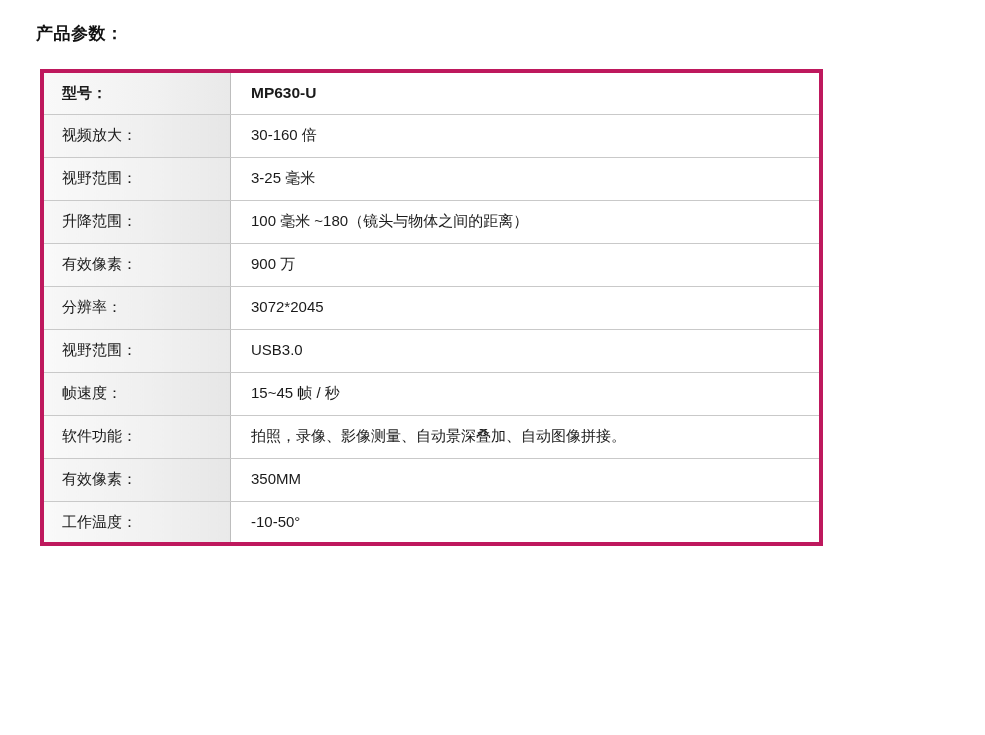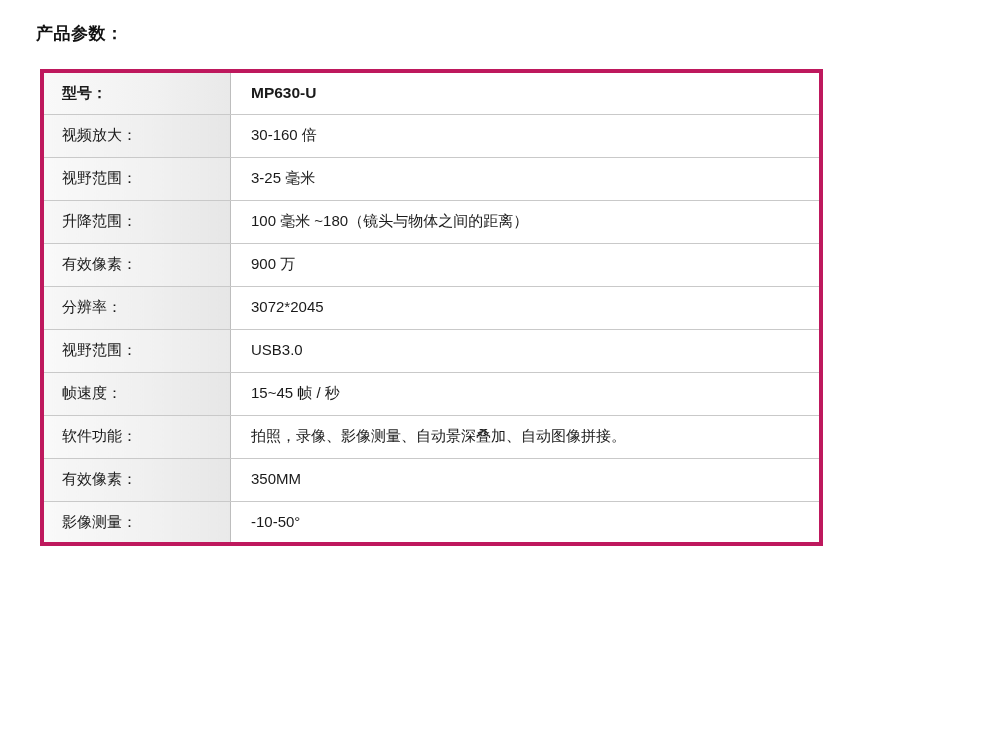--- a/index.html
+++ b/index.html
@@ -114,19 +114,19 @@
       </tr>
       <tr>
         <td class="label-cell">软件功能：</td>
         <td class="value-cell">拍照，录像、影像测量、自动景深叠加、自动图像拼接。</td>
       </tr>
       <tr>
         <td class="label-cell">有效像素：</td>
         <td class="value-cell">350MM</td>
       </tr>
       <tr>
-        <td class="label-cell">影像测量：</td>
+        <td class="label-cell">工作温度：</td>
         <td class="value-cell">-10-50°</td>
       </tr>
     </tbody>
   </table>
 
 </div>
 
 </body></html>

